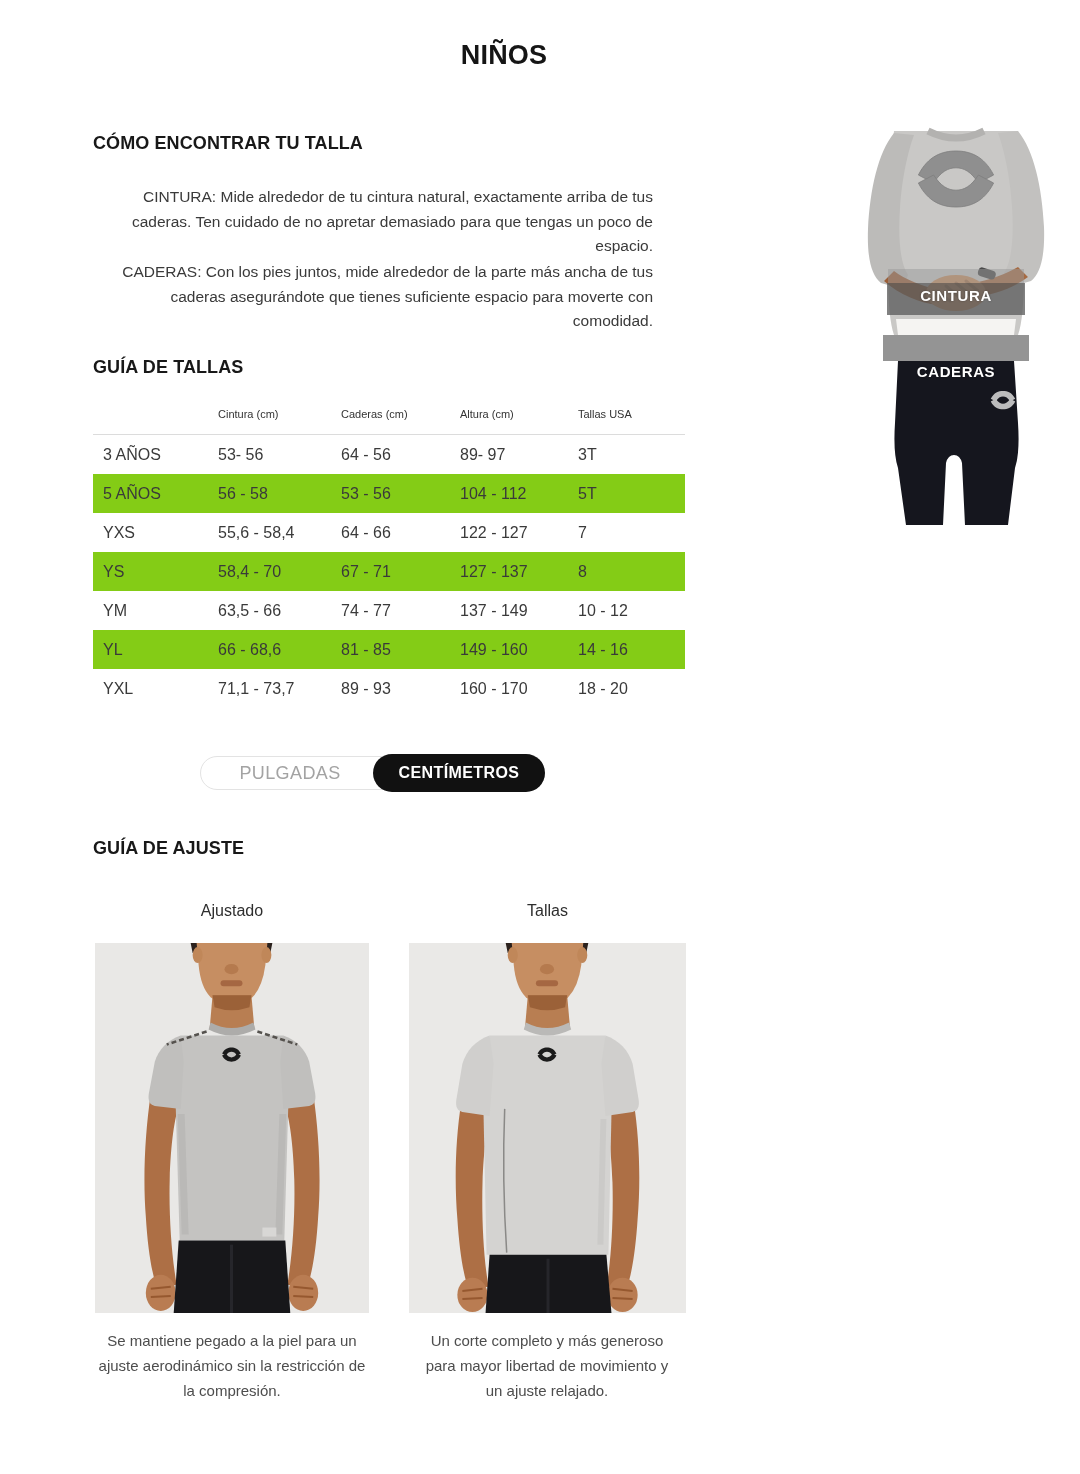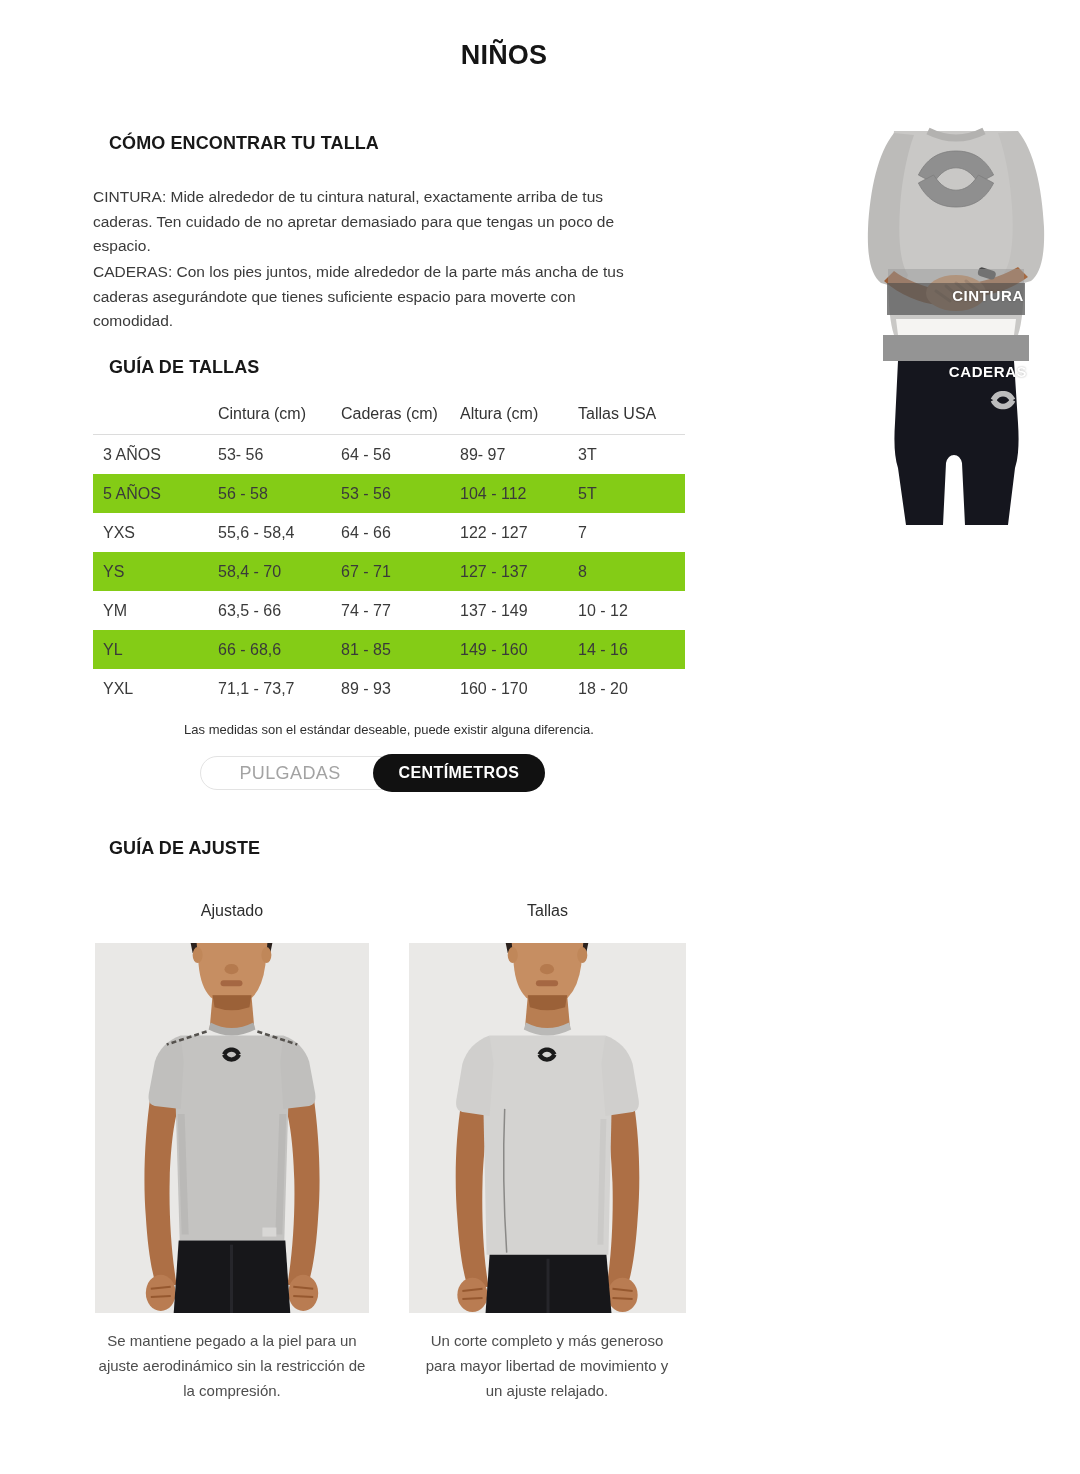--- a/index.html
+++ b/index.html
@@ -7,32 +7,32 @@
     position:relative; width:1080px; height:1474px; background:#fff;
     font-family:"Liberation Sans", sans-serif; color:#333; overflow:hidden;
   }
   .abs { position:absolute; }
 
   .page-title {
     top:40px; left:0; width:1008px; text-align:center;
     font-size:27px; font-weight:700; color:#151515; letter-spacing:0.2px;
   }
   .sec-heading {
-    left:93px; font-size:18px; font-weight:700; color:#181818; letter-spacing:0.1px;margin-left:16px;
+    left:93px; font-size:18px; font-weight:700; color:#181818; letter-spacing:0.1px;
   }
   .para {
-    left:93px; width:560px; font-size:15.5px; line-height:24.5px; color:#3a3a3a;
+    left:93px; width:560px; font-size:15.5px; line-height:24.5px; color:#3a3a3a;text-align:right;
   }
 
   
   .tbl-wrap { left:93px; top:394px; width:592px; }
   table.sizes { border-collapse:collapse; width:592px; table-layout:fixed; }
   table.sizes thead th {
     height:40px; border-bottom:1px solid #dcdcdc; font-weight:400;
-    text-align:left; font-size:16px; color:#333; padding:0; vertical-align:middle;
+    text-align:left; font-size:11px; color:#333; padding:0; vertical-align:middle;
   }
   table.sizes tbody td {
     height:39px; font-size:16px; color:#3a3a3a; padding:0; vertical-align:middle; text-align:left;
   }
   table.sizes .c0 { padding-left:10px; }
   tr.stripe { background:#84cc16; }
 
   .tbl-note {
     left:93px; top:722px; width:592px; text-align:center;
     font-size:13px; color:#2f2f2f;
@@ -56,21 +56,21 @@
 
   
   .fit-label { top:902px; text-align:center; font-size:16px; color:#2e2e2e; }
   .fit-img { top:943px; height:370px; overflow:hidden; }
   .fit-caption { top:1328px; text-align:center; font-size:15px; line-height:25px; color:#4d4d4d; }
 
   
   .measure-fig { left:850px; top:123px; width:212px; height:402px; }
   .band-label {
     position:absolute; text-align:center; color:#fff; font-weight:700;
-    font-size:15px; letter-spacing:0.6px; text-shadow:0 0 2px rgba(0,0,0,.35);padding-left:32px;
+    font-size:15px; letter-spacing:0.6px; text-shadow:0 0 2px rgba(0,0,0,.35);
   }
   .waist-label { left:37px; top:164px; width:138px; }
   .hips-label  { left:33px; top:240px; width:146px; }
 
   svg { display:block; }
 </style>
 </head>
 <body>
 
 <div id="page">
@@ -185,21 +185,20 @@
           <td class="c0">YXL</td>
           <td>71,1 - 73,7</td>
           <td>89 - 93</td>
           <td>160 - 170</td>
           <td>18 - 20</td>
         </tr>
       </tbody>
     </table>
   </div>
 
-  <div class="abs tbl-note">Las medidas son el estándar deseable, puede existir alguna diferencia.</div>
 
   <div class="abs toggle-wrap">
     <div class="toggle-outline"></div>
     <div class="toggle-inactive">PULGADAS</div>
     <div class="toggle-active">CENTÍMETROS</div>
   </div>
 
   <div class="abs sec-heading" style="top:838px;">GUÍA DE AJUSTE</div>
 
   <div class="abs fit-label" style="left:95px; width:274px;">Ajustado</div>

